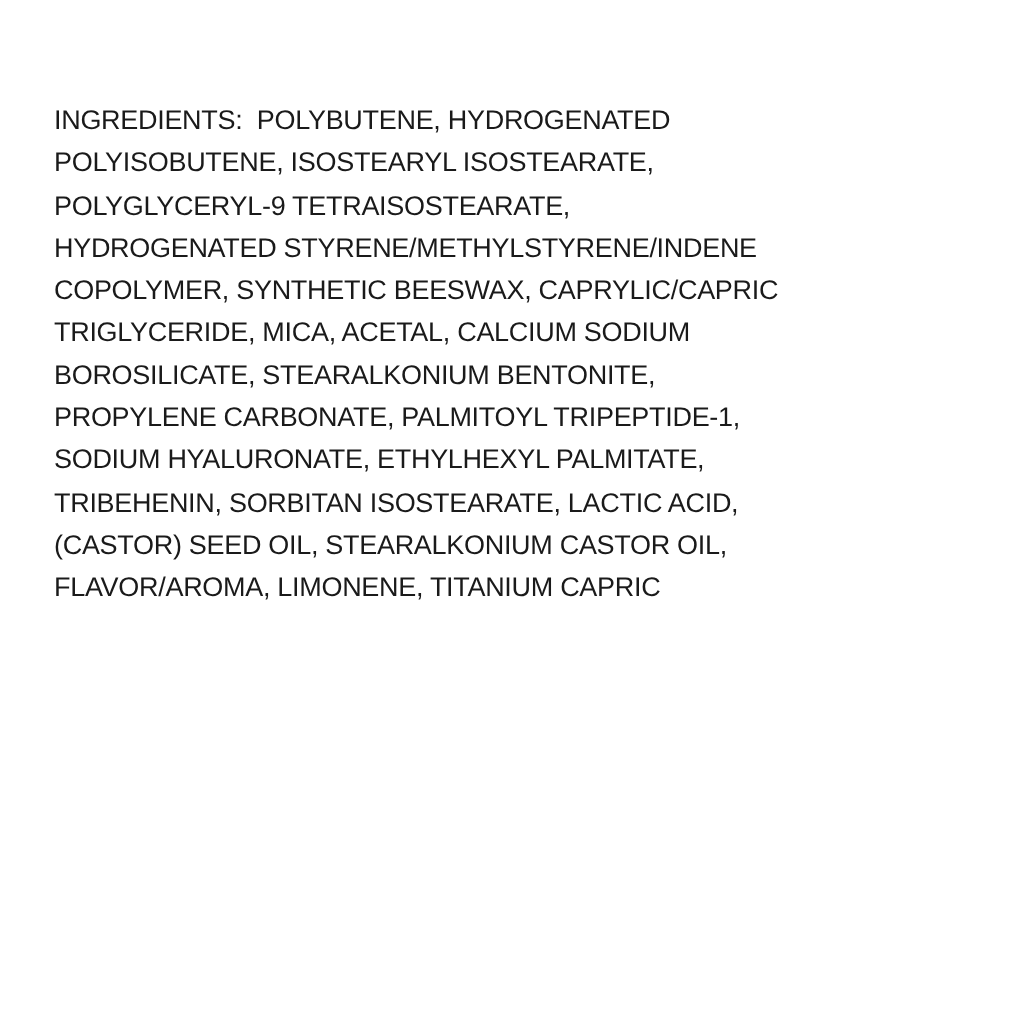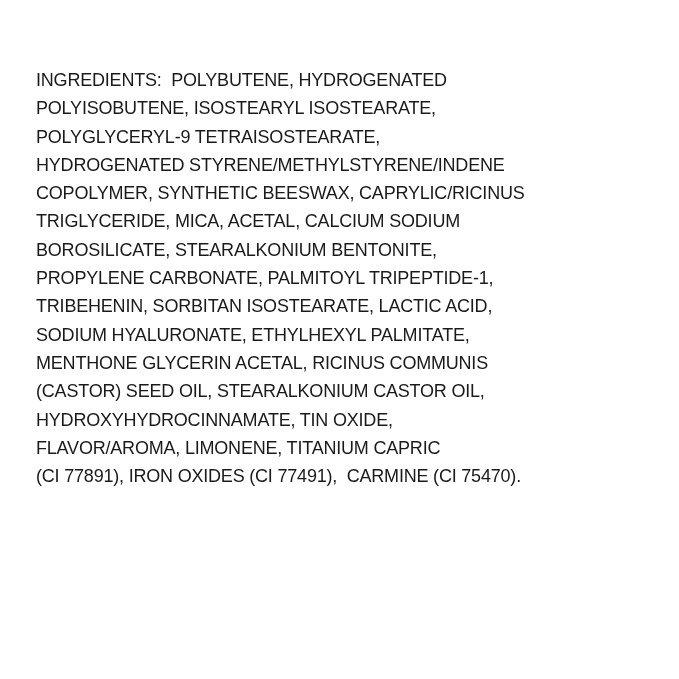--- a/index.html
+++ b/index.html
@@ -31,24 +31,21 @@
   }
 </style>
 </head>
 <body>
 
 <div class="text-block">
   <div class="line">INGREDIENTS:  POLYBUTENE, HYDROGENATED</div>
   <div class="line">POLYISOBUTENE, ISOSTEARYL ISOSTEARATE,</div>
   <div class="line">POLYGLYCERYL-9 TETRAISOSTEARATE,</div>
   <div class="line">HYDROGENATED STYRENE/METHYLSTYRENE/INDENE</div>
-  <div class="line">COPOLYMER, SYNTHETIC BEESWAX, CAPRYLIC/RICINUS</div>
+  <div class="line">COPOLYMER, SYNTHETIC BEESWAX, CAPRYLIC/CAPRIC</div>
   <div class="line">TRIGLYCERIDE, MICA, ACETAL, CALCIUM SODIUM</div>
   <div class="line">BOROSILICATE, STEARALKONIUM BENTONITE,</div>
   <div class="line">PROPYLENE CARBONATE, PALMITOYL TRIPEPTIDE-1,</div>
+  <div class="line">SODIUM HYALURONATE, ETHYLHEXYL PALMITATE,</div>
   <div class="line">TRIBEHENIN, SORBITAN ISOSTEARATE, LACTIC ACID,</div>
-  <div class="line">SODIUM HYALURONATE, ETHYLHEXYL PALMITATE,</div>
-  <div class="line">MENTHONE GLYCERIN ACETAL, RICINUS COMMUNIS</div>
   <div class="line">(CASTOR) SEED OIL, STEARALKONIUM CASTOR OIL,</div>
-  <div class="line">HYDROXYHYDROCINNAMATE, TIN OXIDE,</div>
   <div class="line">FLAVOR/AROMA, LIMONENE, TITANIUM CAPRIC</div>
-  <div class="line">(CI 77891), IRON OXIDES (CI 77491),  CARMINE (CI 75470).</div>
 </div>
 
 </body></html>

